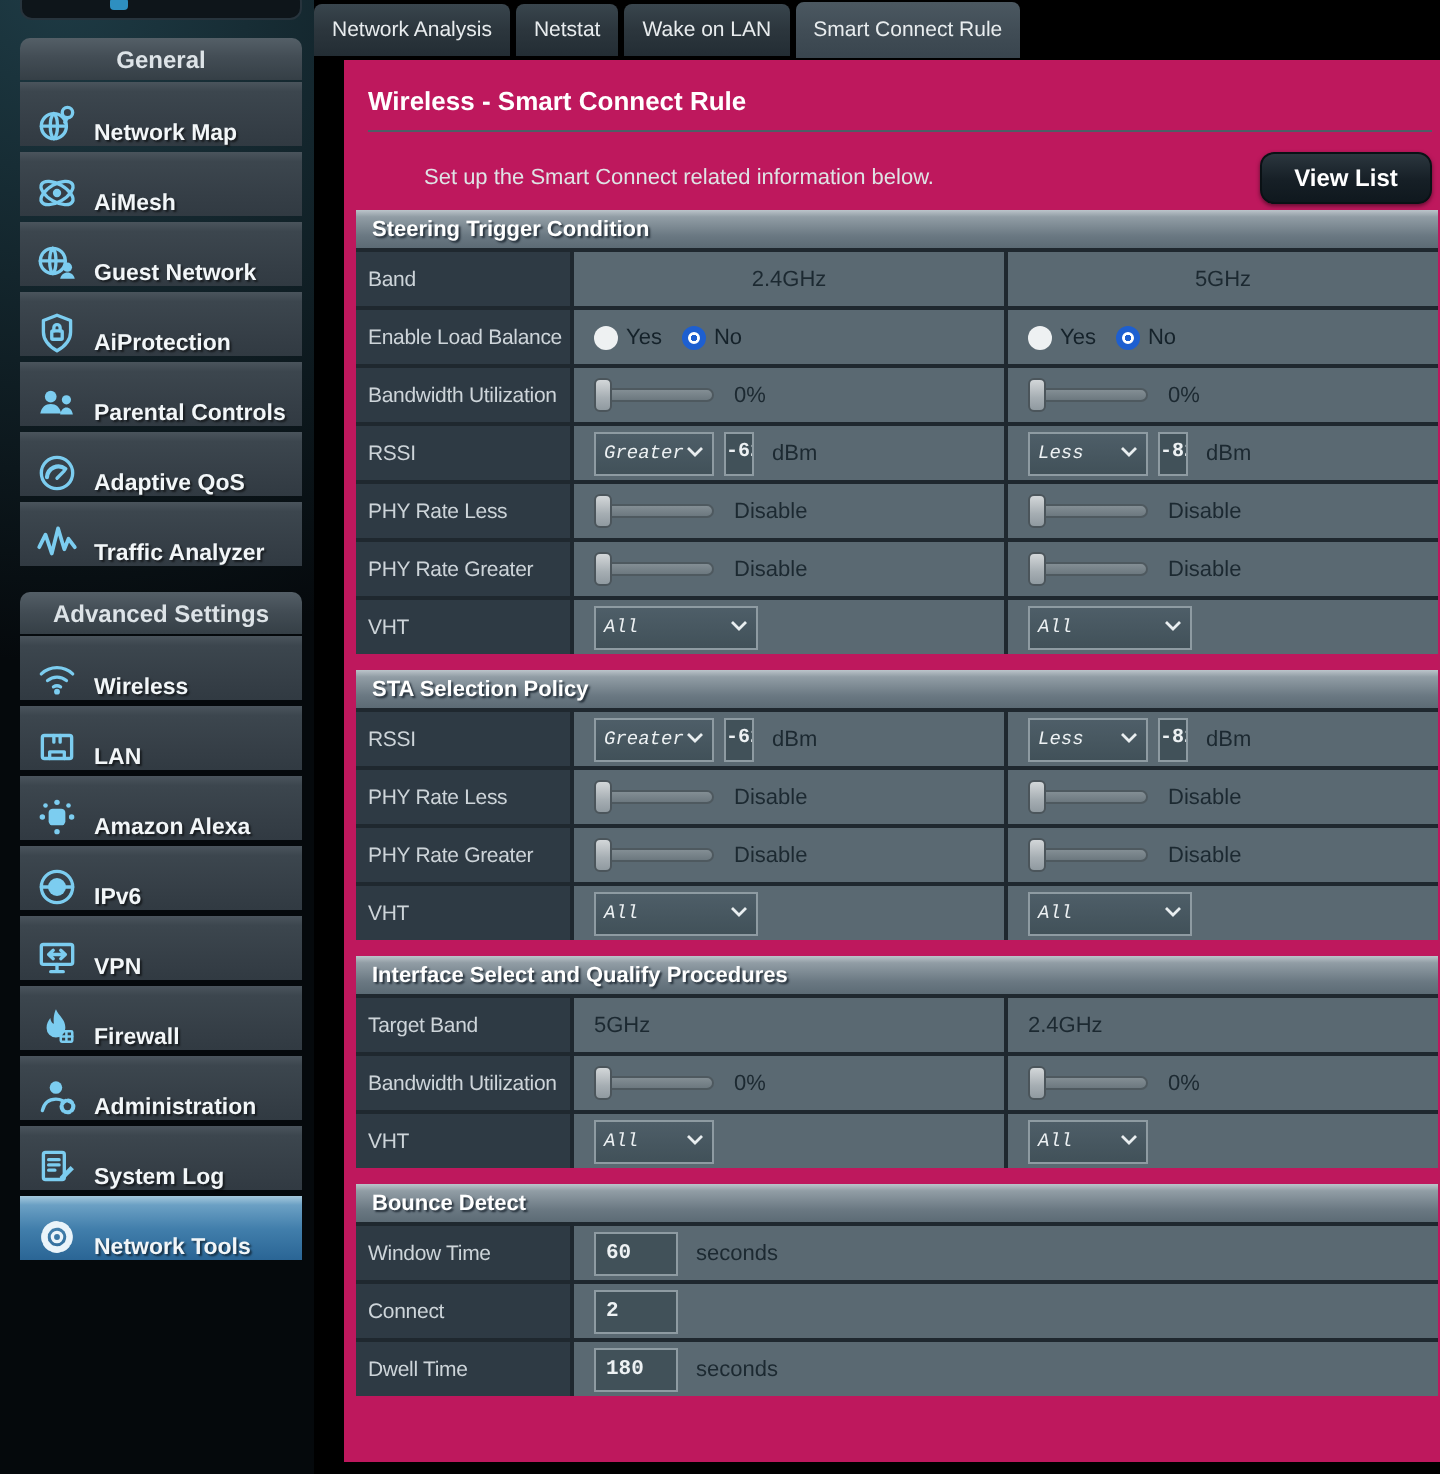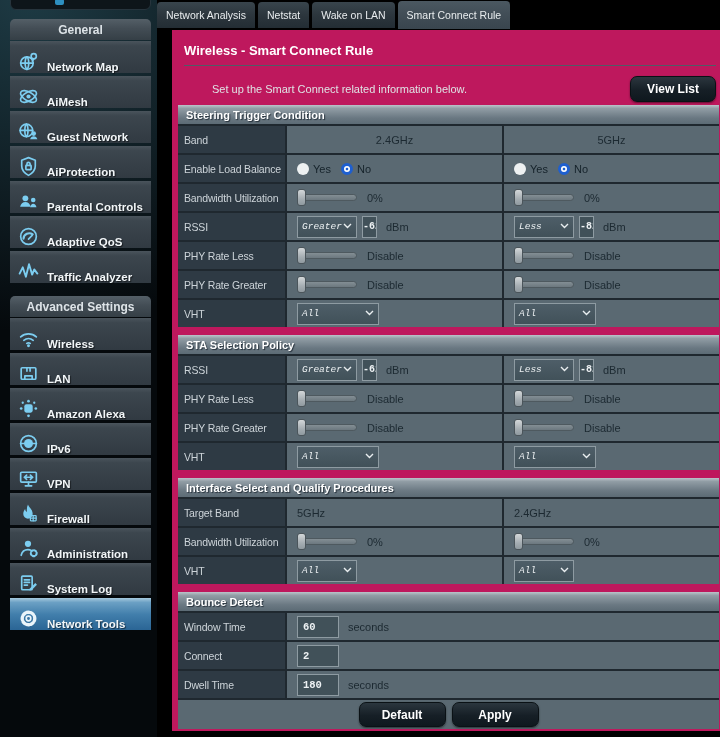--- a/index.html
+++ b/index.html
@@ -532,18 +532,14 @@
           </div>
           <div class="row">
             <div class="cell-label">Dwell Time</div>
             <div class="cell-value">
               <input class="binput" value="180" style="">
               <span class="suffix">seconds</span>
             </div>
           </div>
         </div>
       </div>
-    <div class="footer">
-      <button class="btn">Default</button>
-      <button class="btn">Apply</button>
-    </div>
   </main>
 </div>
 
 </body></html>

